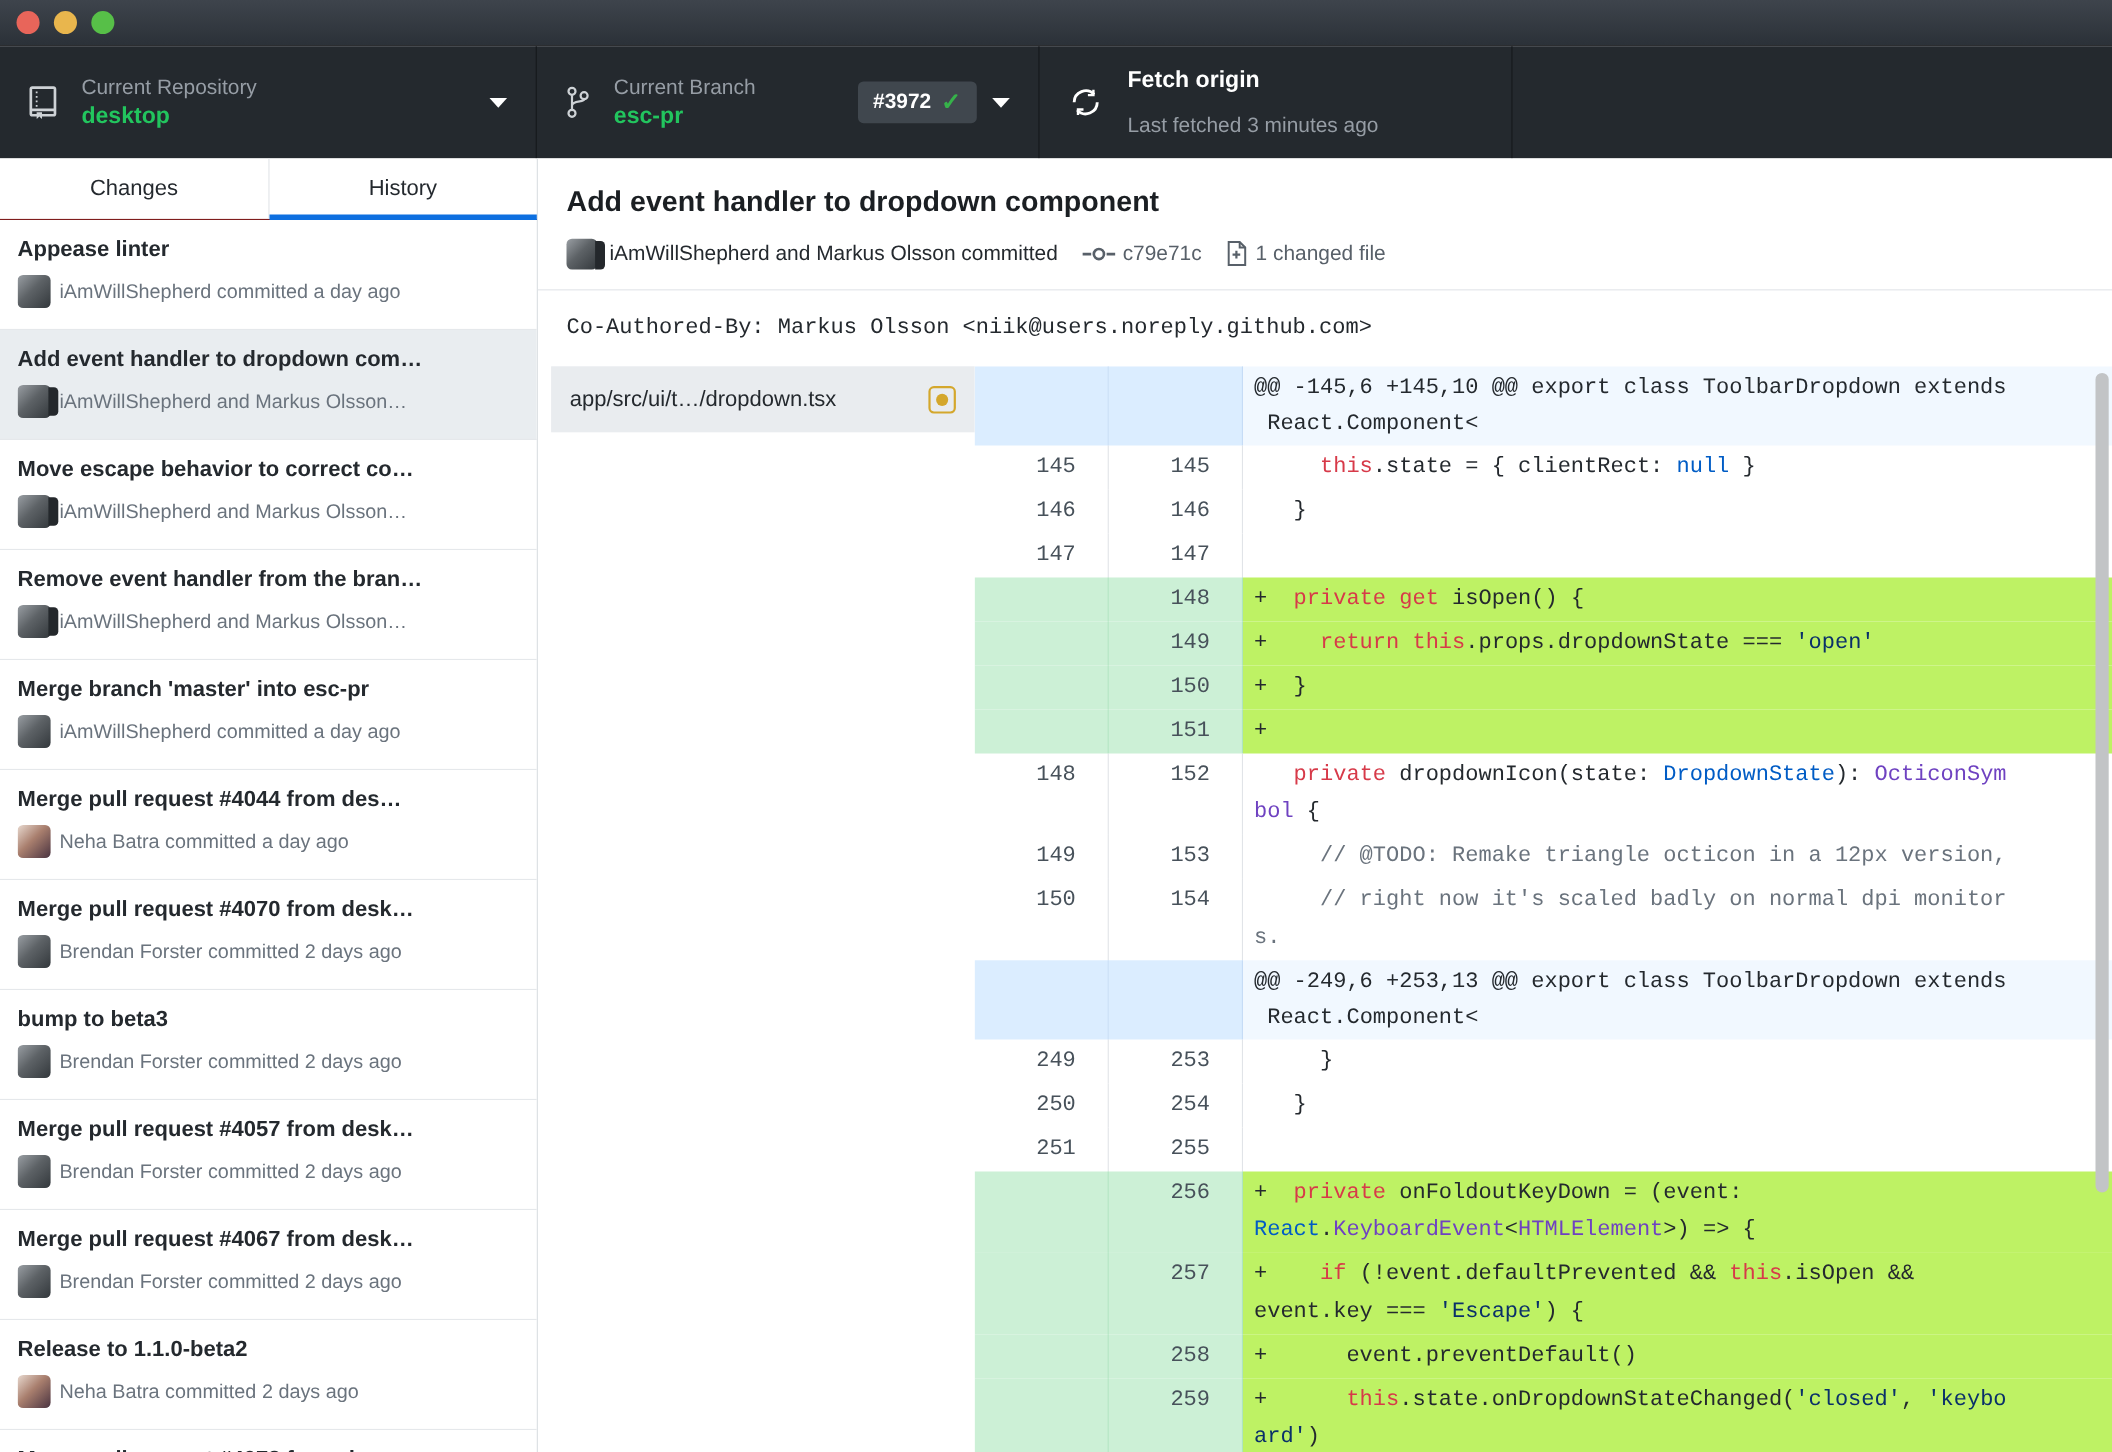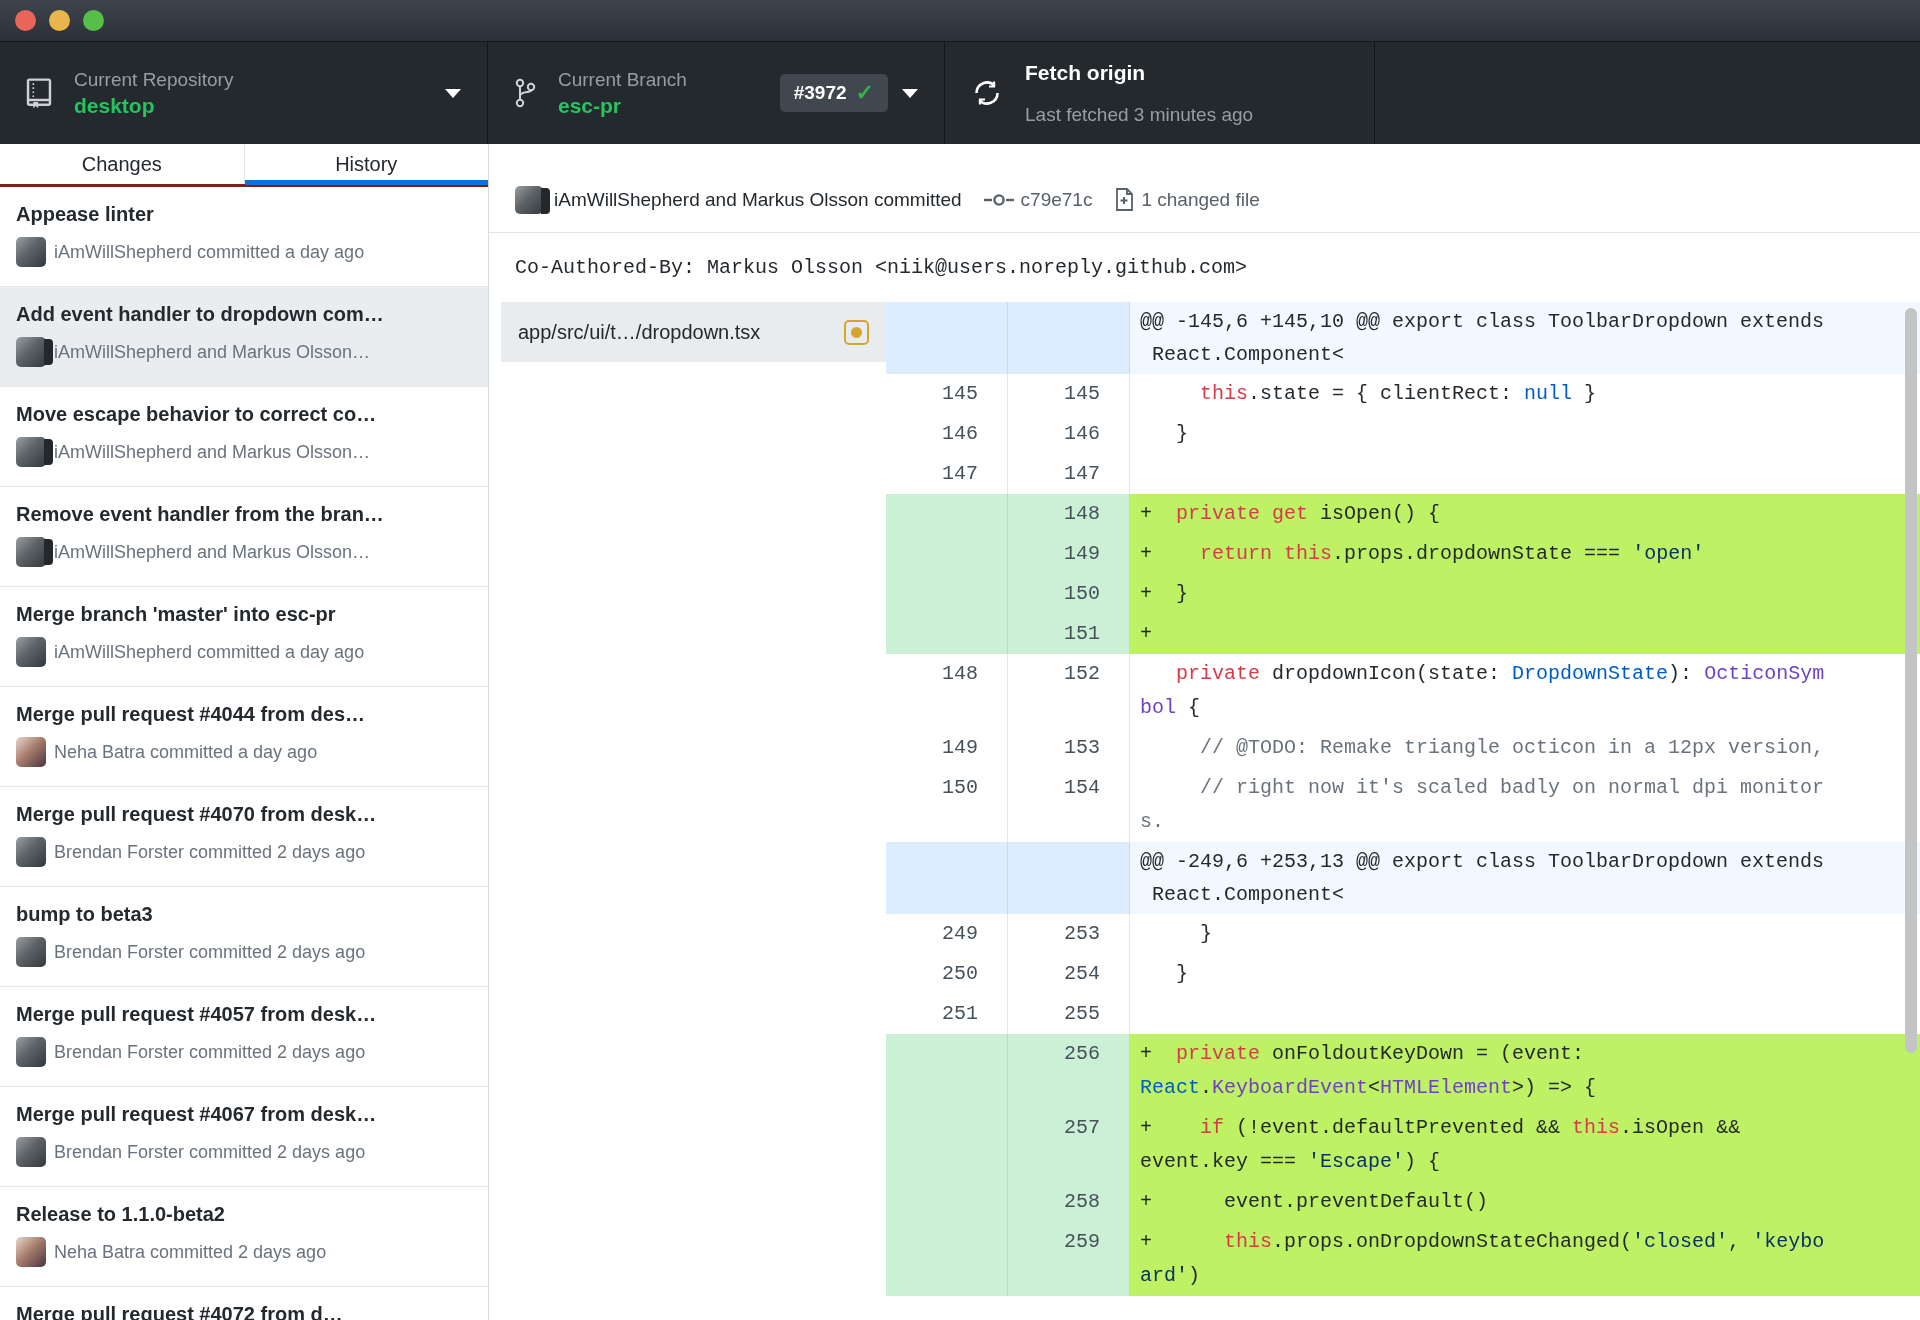--- a/index.html
+++ b/index.html
@@ -30,21 +30,21 @@
               display:flex; align-items:center; gap:9px; margin-left:10px; flex:none; }
   .check { color:#36b24a; font-size:22px; font-weight:bold; line-height:1; }
   .fetch-label { font-size:21px; font-weight:bold; }
   .fetch-sub { font-size:19px; color:#969da5; margin-top:19px; }
 
   
   .content { display:flex; height:1176px; }
 
   
   .sidebar { width:489px; flex:none; border-right:1px solid #d8dce0; display:flex; flex-direction:column; background:#fff; }
-  .tabs { height:43px; flex:none; display:flex; border-bottom:3px solid #7f1d1d; }
+  .tabs { height:56px; flex:none; display:flex; border-bottom:1px solid #7f1d1d; }
   .tab { flex:1; display:flex; align-items:center; justify-content:center; font-size:20px; color:#24292e;
          position:relative; cursor:default; }
   .tab.first { border-right:1px solid #e1e4e8; }
   .tab.active::after { content:""; position:absolute; left:0; right:0; bottom:-1px; height:5px; background:#0d6fe0; }
   .commit-list { flex:1; overflow:hidden; }
   .commit-item { height:100px; border-bottom:1px solid #e5e8eb; padding:16px 12px 0 16px; }
   .commit-item.selected { background:#e9edf0; }
   .commit-title { font-size:20px; font-weight:bold; color:#24292e; white-space:nowrap; overflow:hidden; }
   .commit-meta { display:flex; align-items:center; gap:8px; margin-top:11px; font-size:18px; color:#6a737d;
                  white-space:nowrap; overflow:hidden; }
@@ -245,20 +245,21 @@
         </div>
         <div class="commit-item">
           <div class="commit-title">Merge pull request #4072 from d…</div>
         </div>
       </div>
   </div>
 
   <div class="main">
 
     <div class="detail-header">
+      <div class="detail-title">Add event handler to dropdown component</div>
       <div class="detail-meta">
         <span class="avatar dual"></span>
         <span>iAmWillShepherd and Markus Olsson committed</span>
         <span class="meta-chunk">
           <svg width="30" height="16" viewBox="0 0 30 16">
             <line x1="0" y1="8" x2="8" y2="8" stroke="#586069" stroke-width="2.4"></line>
             <circle cx="15" cy="8" r="4.6" fill="none" stroke="#586069" stroke-width="2.4"></circle>
             <line x1="22" y1="8" x2="30" y2="8" stroke="#586069" stroke-width="2.4"></line>
           </svg>
           <span>c79e71c</span>
@@ -377,21 +378,21 @@
 event.key === </span><span class="sg-s">'Escape'</span><span>) {</span></div>
           </div>
           <div class="diff-row add">
             <div class="gut"></div>
             <div class="gut">258</div>
             <div class="code"><span>+      event.preventDefault()</span></div>
           </div>
           <div class="diff-row add">
             <div class="gut"></div>
             <div class="gut">259</div>
-            <div class="code"><span>+      </span><span class="sg-k">this</span><span>.props.onDropdownStateChanged(</span><span class="sg-s">'closed'</span><span>, </span><span class="sg-s">'keybo
+            <div class="code"><span>+      </span><span class="sg-k">this</span><span>.state.onDropdownStateChanged(</span><span class="sg-s">'closed'</span><span>, </span><span class="sg-s">'keybo
 ard'</span><span>)</span></div>
           </div>
           <div class="scrollbar-thumb"></div>
         </div>
     </div>
 
   </div>
 </div>
 
 </body></html>

